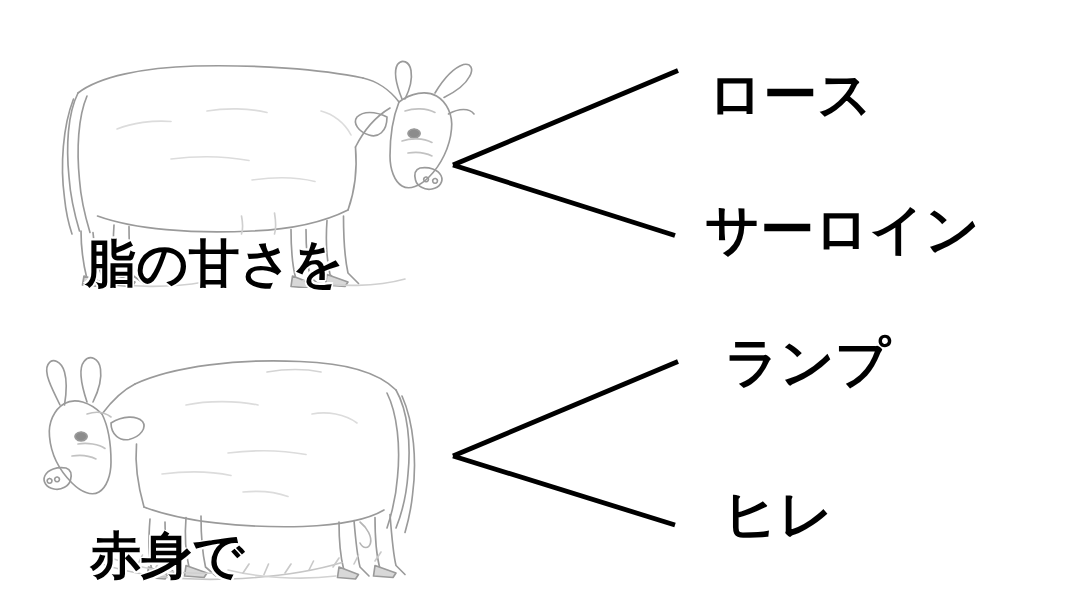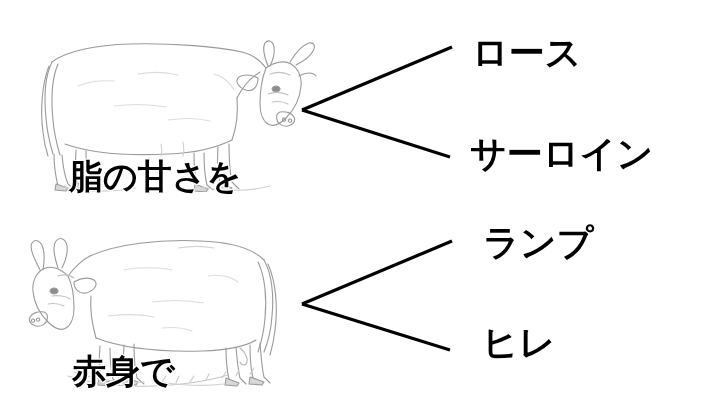--- a/index.html
+++ b/index.html
@@ -40,41 +40,41 @@
     letter-spacing: 0px;
     white-space: pre;
     text-shadow:
        1px 0 0 #ffffff, -1px 0 0 #ffffff,
        0 1px 0 #ffffff, 0 -1px 0 #ffffff,
        1px 1px 0 #ffffff, -1px -1px 0 #ffffff,
        1px -1px 0 #ffffff, -1px 1px 0 #ffffff;
   }
   #cow-top-caption    { left: 57px; top: 46px;  }
   #cow-bottom-caption { left: 60px; top: 241px; }
-  .cow-caption .line { display: block; padding-left: 12px; }
+  .cow-caption .line { display: block; }
 
   
   .bracket {
     position: absolute;
     pointer-events: none;
   }
   .bracket svg { display: block; width: 100%; height: 100%; }
   #bracket-top    { left: 296px; top: 38px;  width: 162px; height: 128px; }
   #bracket-bottom { left: 296px; top: 232px; width: 162px; height: 128px; }
 
   
   .cut-label {
     position: absolute;
     color: #000000;
     font-weight: bold;
     font-size: 36px;
     line-height: 40px;
     white-space: pre;
   }
-  #label-loin      { left: 472px; top: 33px;  }
+  #label-loin      { left: 472px; top: 44px;  }
   #label-sirloin   { left: 470px; top: 134px; text-align: right; }
   #label-rump      { left: 483px; top: 223px; }
   #label-fillet    { left: 482px; top: 326px; font-family: Liberation Mono, monospace; }
 </style>
 </head>
 <body>
 
 <div id="canvas">
 
   <div class="cow-art" id="cow-top-art">

